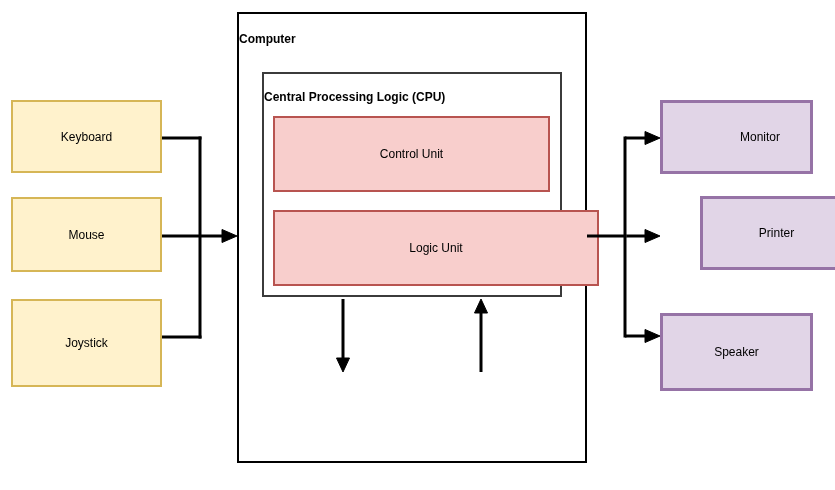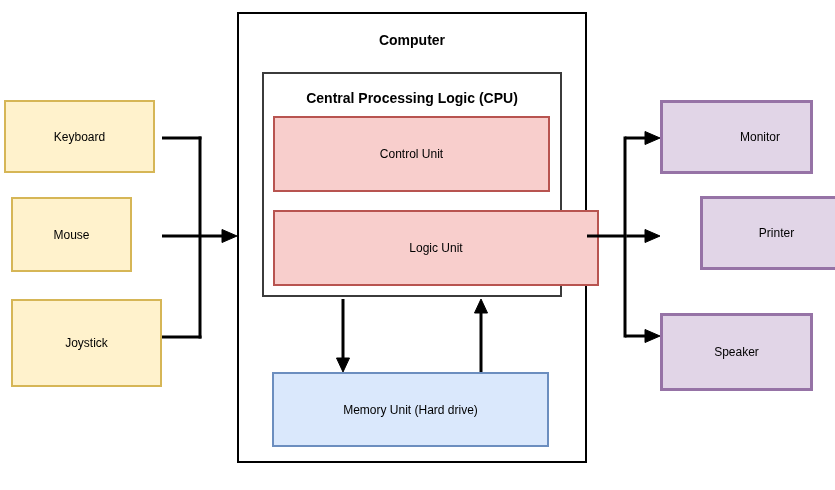--- a/index.html
+++ b/index.html
@@ -55,30 +55,30 @@
     left: 237px; top: 12px; width: 350px; height: 451px;
     border: 2px solid #000000;
   }
   .container-box.cpu {
     left: 262px; top: 72px; width: 300px; height: 225px;
     border: 2px solid #3b3b3b;
   }
   .container-title {
     position: absolute;
     left: 0; right: 0;
-    text-align: center;
+    text-align: left;
     font-weight: bold;
-    font-size: 14px;
+    font-size: 12px;
     color: #000000;
   }
   .computer .container-title { top: 18px; }
   .cpu .container-title { top: 16px; }
 
-  #kb   { left: 4px;  top: 100px; width: 151px; height: 73px; }
-  #ms   { left: 11px;  top: 197px; width: 121px; height: 75px; }
+  #kb   { left: 11px;  top: 100px; width: 151px; height: 73px; }
+  #ms   { left: 11px;  top: 197px; width: 151px; height: 75px; }
   #js   { left: 11px;  top: 299px; width: 151px; height: 88px; }
 
   #ctrl { left: 273px; top: 116px; width: 277px; height: 76px; }
   #lgc  { left: 273px; top: 210px; width: 326px; height: 76px; }
   #mem  { left: 272px; top: 372px; width: 277px; height: 75px; }
 
   #mon  { left: 660px; top: 100px; width: 153px; height: 74px; padding-left: 47px; }
   #prn  { left: 660px; top: 196px; width: 153px; height: 74px; margin-left: 40px; }
   #spk  { left: 660px; top: 297px; width: 153px; height: 78px; margin-top: 16px; }
 
@@ -114,23 +114,20 @@
     <span>Joystick</span>
   </div>
 
   <div id="ctrl" class="node cpu-unit">
     <span>Control Unit</span>
   </div>
   <div id="lgc" class="node cpu-unit">
     <span>Logic Unit</span>
   </div>
 
-  <div id="mem" class="node memory">
-    <span>Memory Unit (Hard drive)</span>
-  </div>
 
   <div id="mon" class="node output">
     <span>Monitor</span>
   </div>
   <div id="prn" class="node output">
     <span>Printer</span>
   </div>
   <div id="spk" class="node output">
     <span>Speaker</span>
   </div>

